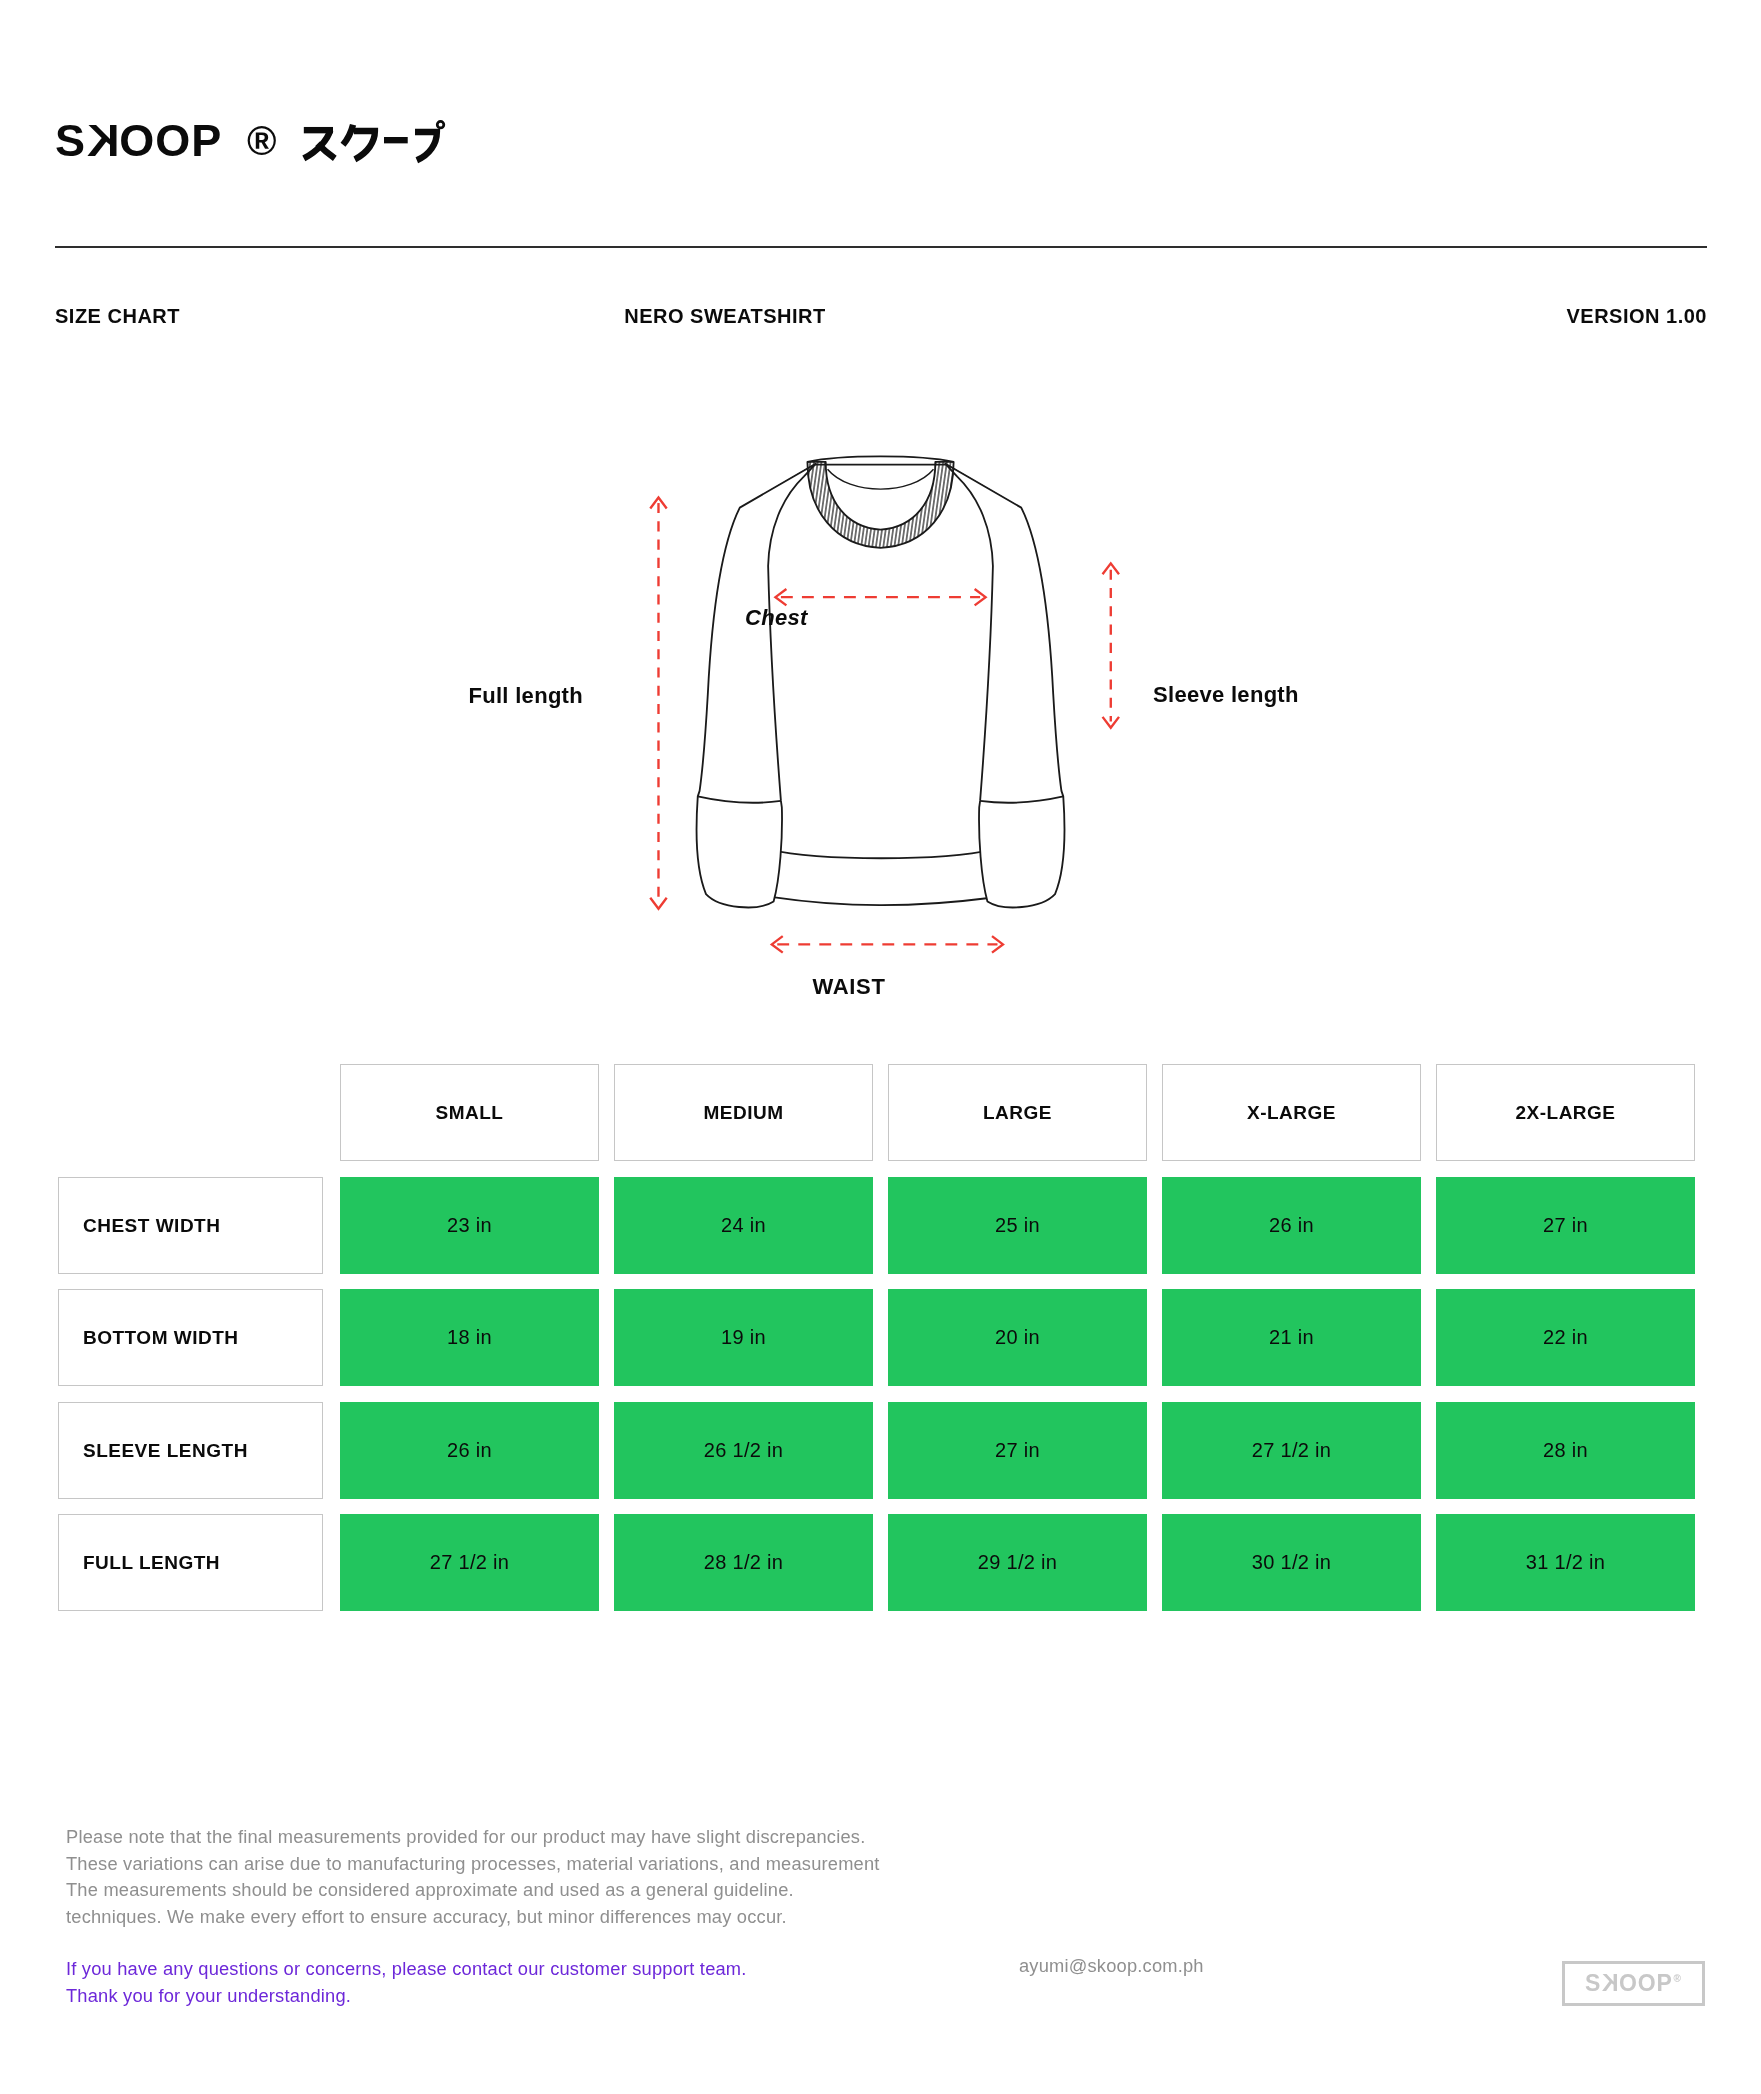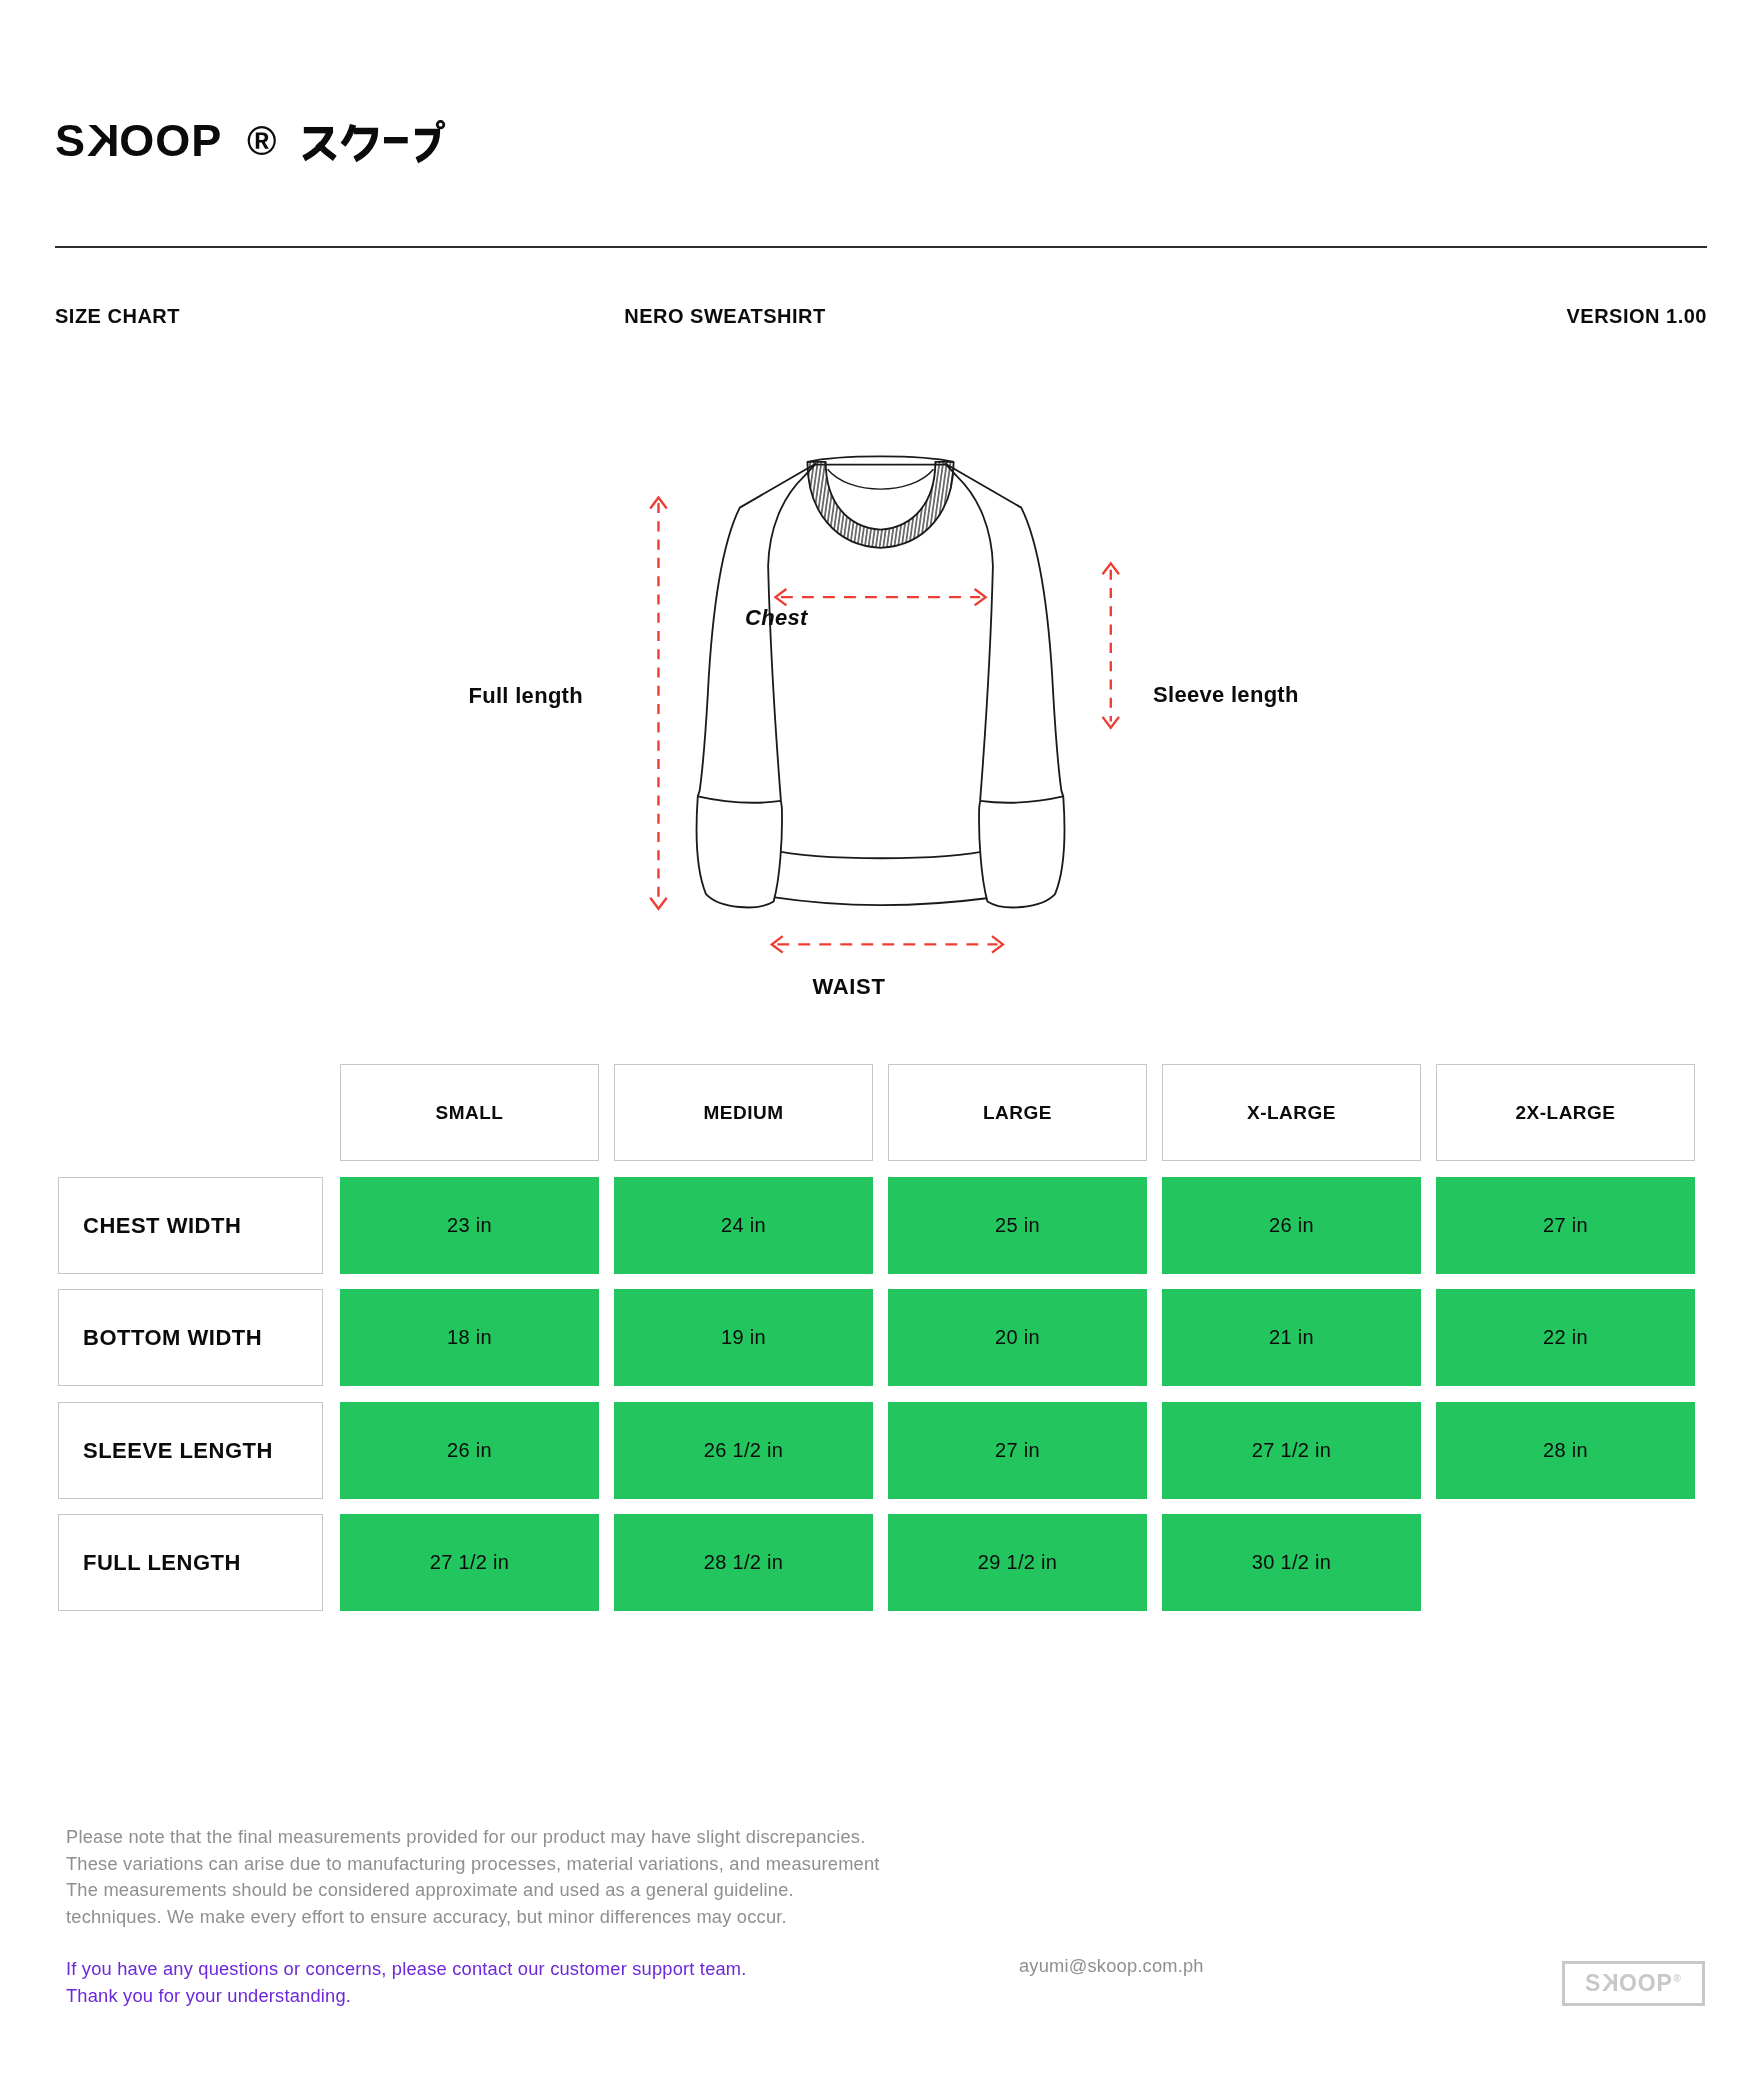--- a/index.html
+++ b/index.html
@@ -26,21 +26,21 @@
   .lbl-chest{left:745px;top:605px;font-style:italic;}
   .lbl-sleeve{left:1153px;top:682px;}
   .lbl-waist{left:784px;width:130px;top:974px;text-align:center;letter-spacing:0.7px;}
 
   
   .hdr{position:absolute;top:1064px;height:97px;width:259px;background:#ffffff;
        border:1.8px solid #c6c6c6;box-sizing:border-box;display:flex;align-items:center;
        justify-content:center;font-size:19px;font-weight:bold;letter-spacing:0.5px;}
   .rowlab{position:absolute;left:58px;width:265px;height:97px;background:#ffffff;
        border:1.8px solid #c6c6c6;box-sizing:border-box;display:flex;align-items:center;
-       padding-left:24px;font-size:22px;font-weight:bold;letter-spacing:0.5px;}
+       padding-left:24px;font-size:19px;font-weight:bold;letter-spacing:0.5px;}
   .val{position:absolute;width:259px;height:97px;background:#22c55e;display:flex;
        align-items:center;justify-content:center;font-size:20px;font-weight:normal;letter-spacing:0.3px;}
   .c0{left:340px}.c1{left:614px}.c2{left:888px}.c3{left:1162px}.c4{left:1436px}
   .r0{top:1177px}.r1{top:1289px}.r2{top:1402px}.r3{top:1514px}
 
   
   .disclaimer{position:absolute;left:66px;top:1824px;font-size:18.3px;line-height:26.5px;
        color:#8f8f8f;letter-spacing:0.2px;}
   .contact{position:absolute;left:66px;top:1955px;font-size:18.3px;line-height:27.4px;
        color:#6d28d9;letter-spacing:0.2px;}
@@ -171,20 +171,21 @@
   <div class="val r2 c1">26 1/2 in</div>
   <div class="val r2 c2">27 in</div>
   <div class="val r2 c3">27 1/2 in</div>
   <div class="val r2 c4">28 in</div>
 
   <div class="rowlab r3">FULL LENGTH</div>
   <div class="val r3 c0">27 1/2 in</div>
   <div class="val r3 c1">28 1/2 in</div>
   <div class="val r3 c2">29 1/2 in</div>
   <div class="val r3 c3">30 1/2 in</div>
+  <div class="val r3 c4">31 1/2 in</div>
 
   <div class="disclaimer">
     <div>Please note that the final measurements provided for our product may have slight discrepancies.</div>
     <div>These variations can arise due to manufacturing processes, material variations, and measurement</div>
     <div>The measurements should be considered approximate and used as a general guideline.</div>
     <div>techniques. We make every effort to ensure accuracy, but minor differences may occur.</div>
   </div>
 
   <div class="contact">
     <div>If you have any questions or concerns, please contact our customer support team.</div>

